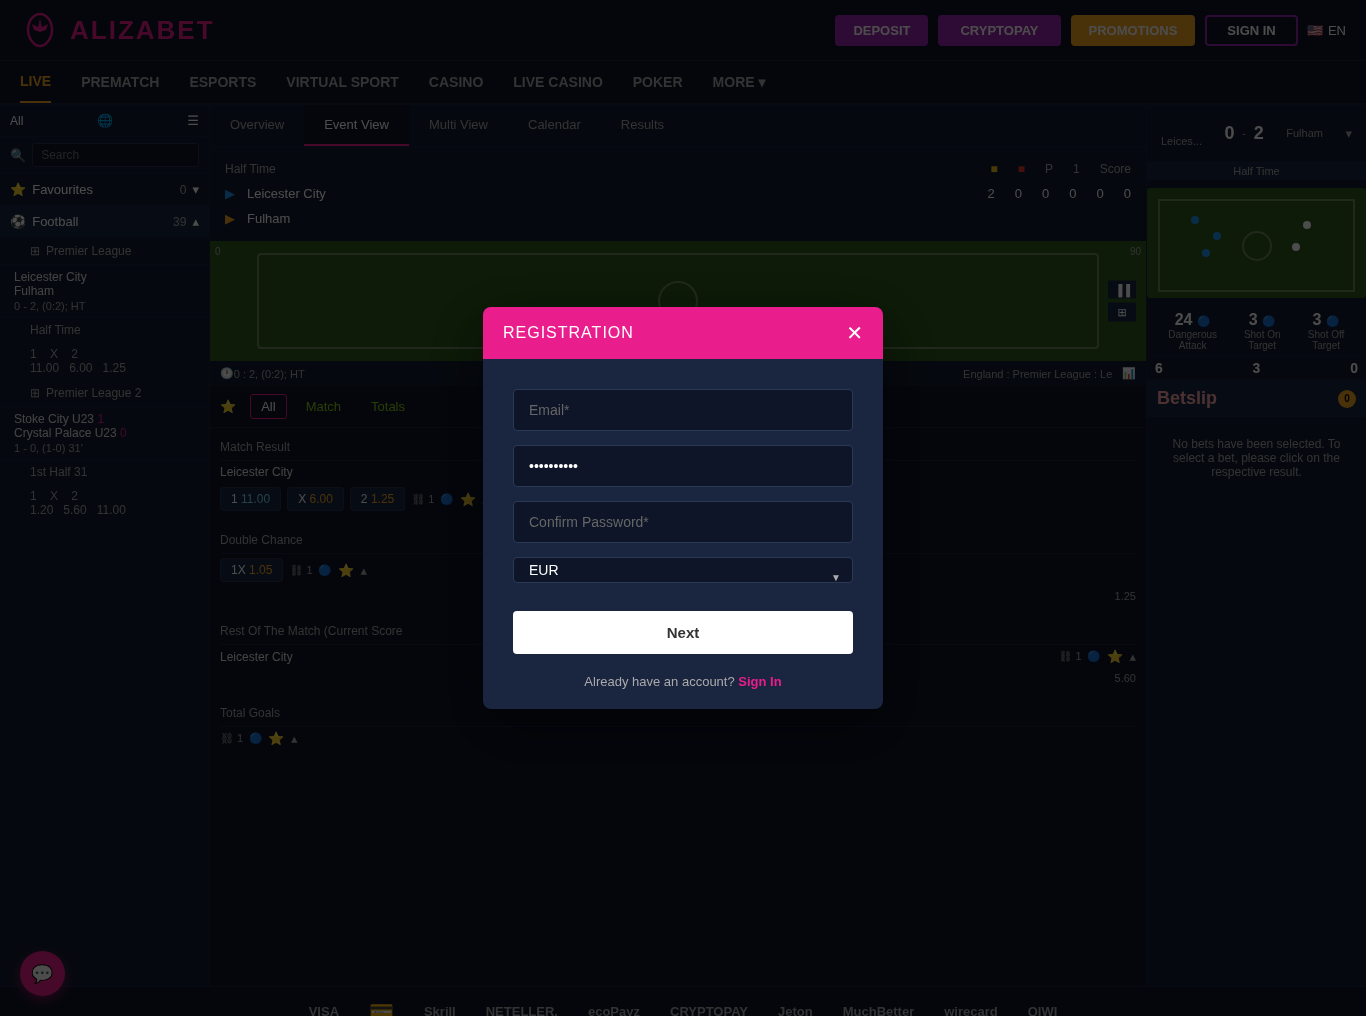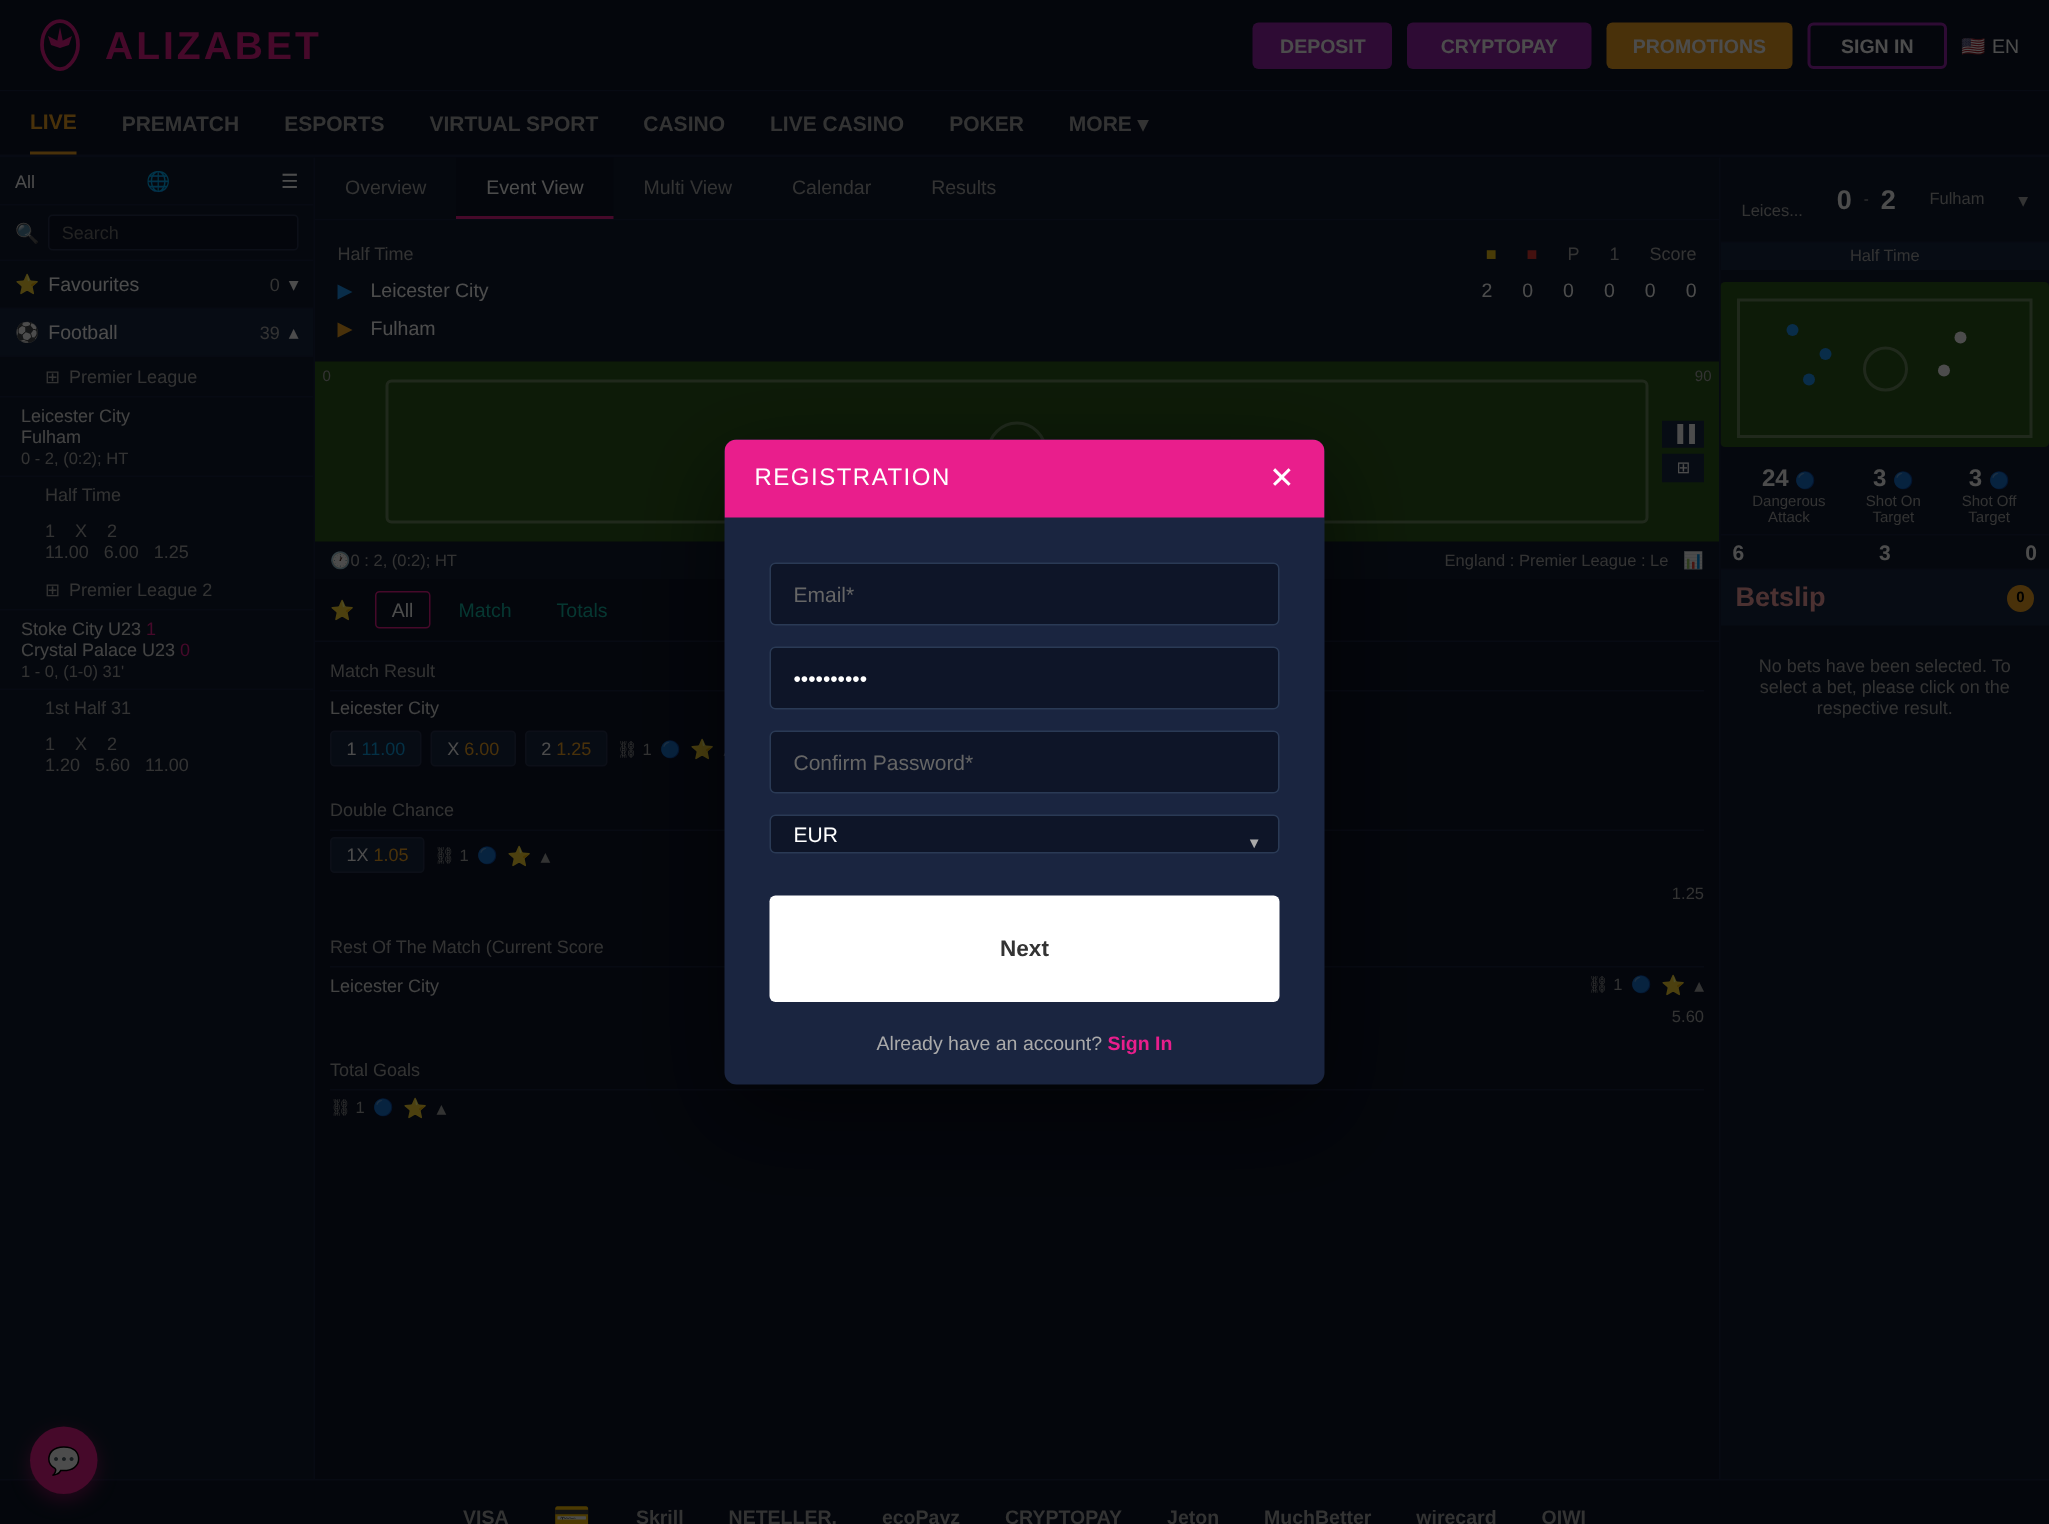--- a/index.html
+++ b/index.html
@@ -50,21 +50,21 @@
     .scoreboard { background: #131d30; padding: 10px; }
     .score-header { display: flex; align-items: center; gap: 8px; padding: 5px; color: #aaa; font-size: 12px; }
     .score-row { display: flex; align-items: center; gap: 8px; padding: 5px; font-size: 13px; }
     .score-team { flex: 1; color: #fff; display: flex; align-items: center; gap: 8px; }
     .score-cells { display: flex; gap: 20px; }
     .field-visual { background: #2d5a1b; height: 120px; margin: 0; display: flex; align-items: center; justify-content: center; position: relative; overflow: hidden; }
     .field-lines { width: 90%; height: 80%; border: 2px solid rgba(255,255,255,0.3); border-radius: 4px; display: flex; align-items: center; justify-content: center; position: relative; }
     .field-center-circle { width: 40px; height: 40px; border: 2px solid rgba(255,255,255,0.3); border-radius: 50%; }
     .match-info-bar { background: #131d30; padding: 6px 10px; color: #aaa; font-size: 11px; display: flex; align-items: center; justify-content: space-between; }
     .betting-tabs { display: flex; gap: 8px; padding: 8px 10px; border-bottom: 1px solid #1a2340; align-items: center; }
-    .betting-tab { color: #14b8a6; padding: 4px 10px; cursor: pointer; font-size: 13px; border: 1px solid transparent; border-radius: 3px; }
+    .betting-tab { color: #84cc16; padding: 4px 10px; cursor: pointer; font-size: 13px; border: 1px solid transparent; border-radius: 3px; }
     .betting-tab.active { color: #fff; border-color: #e91e8c; }
     .betting-section { padding: 6px 10px; }
     .betting-section-title { color: #aaa; font-size: 12px; padding: 6px 0; border-bottom: 1px solid #1a2340; }
     .betting-row { display: flex; gap: 6px; padding: 4px 0; align-items: center; }
     .bet-label { color: #e0e0e0; font-size: 12px; flex: 1; }
     .bet-btn { background: #1a2a45; color: #fff; border: 1px solid #2a3550; padding: 4px 10px; border-radius: 3px; cursor: pointer; font-size: 12px; min-width: 50px; text-align: center; }
     .odd-value { color: #f5a623; font-size: 11px; text-align: right; padding: 4px 0; color: #aaa; }
 
     
     .right-sidebar { width: 220px; background: #131d30; border-left: 1px solid #1a2340; overflow-y: auto; flex-shrink: 0; }
@@ -84,21 +84,21 @@
     .modal { background: #1a2540; border-radius: 8px; width: 400px; overflow: hidden; box-shadow: 0 20px 60px rgba(0,0,0,0.5); }
     .modal-header { background: #e91e8c; padding: 16px 20px; display: flex; align-items: center; justify-content: space-between; }
     .modal-title { color: #fff; font-size: 16px; font-weight: normal; letter-spacing: 1px; }
     .modal-close { color: #fff; background: none; border: none; font-size: 20px; cursor: pointer; line-height: 1; }
     .modal-body { padding: 30px 30px 20px; }
     .modal-input { width: 100%; background: #0e1528; border: 1px solid #2a3a55; color: #fff; padding: 12px 15px; border-radius: 4px; font-size: 14px; margin-bottom: 14px; outline: none; }
     .modal-input::placeholder { color: #666; }
     .modal-select { width: 100%; background: #0e1528; border: 1px solid #2a3a55; color: #fff; padding: 4px 15px; border-radius: 4px; font-size: 14px; margin-bottom: 14px; outline: none; appearance: none; cursor: pointer; }
     .select-wrapper { position: relative; margin-bottom: 14px; }
     .select-wrapper::after { content: '▼'; position: absolute; right: 12px; top: 50%; transform: translateY(-50%); color: #aaa; pointer-events: none; font-size: 10px; }
-    .modal-btn-next { width: 100%; background: #fff; color: #333; border: none; padding: 27px; border-radius: 4px; font-size: 15px; font-weight: bold; cursor: pointer; margin-bottom: 20px; }
+    .modal-btn-next { width: 100%; background: #fff; color: #333; border: none; padding: 13px; border-radius: 4px; font-size: 15px; font-weight: bold; cursor: pointer; margin-bottom: 20px; }
     .modal-footer-text { text-align: center; color: #aaa; font-size: 13px; }
     .modal-footer-text a { color: #e91e8c; text-decoration: none; font-weight: bold; }
 
     
     .footer { background: #0e1528; border-top: 1px solid #1a2340; }
     .payment-bar { display: flex; align-items: center; justify-content: center; gap: 30px; padding: 12px 20px; border-bottom: 1px solid #1a2340; flex-wrap: wrap; }
     .payment-logo { color: #aaa; font-size: 13px; font-weight: bold; }
 
     
     .chat-btn { position: fixed; bottom: 20px; left: 20px; width: 45px; height: 45px; background: #e91e8c; border-radius: 50%; display: flex; align-items: center; justify-content: center; cursor: pointer; z-index: 999; box-shadow: 0 4px 12px rgba(233,30,140,0.5); }
@@ -273,21 +273,21 @@
       <div class="betting-tab active">All</div>
       <div class="betting-tab">Match</div>
       <div class="betting-tab">Totals</div>
     </div>
     <div class="betting-section">
       <div class="betting-section-title">Match Result</div>
       <div class="betting-row">
         <span class="bet-label">Leicester City</span>
       </div>
       <div class="betting-row">
-        <div class="bet-btn">1 <span style="color:#0ea5e9;">11.00</span></div>
+        <div class="bet-btn">1 <span style="color:#7dd3fc;">11.00</span></div>
         <div class="bet-btn">X <span style="color:#f5a623;">6.00</span></div>
         <div class="bet-btn">2 <span style="color:#f5a623;">1.25</span></div>
         <span style="color:#aaa;font-size:11px">⛓ 1</span>
         <span style="color:#aaa;font-size:11px">🔵</span>
         <span style="cursor:pointer;color:#aaa">⭐</span>
         <span style="cursor:pointer;color:#aaa">▴</span>
       </div>
     </div>
     <div class="betting-section">
       <div class="betting-section-title">Double Chance</div>

